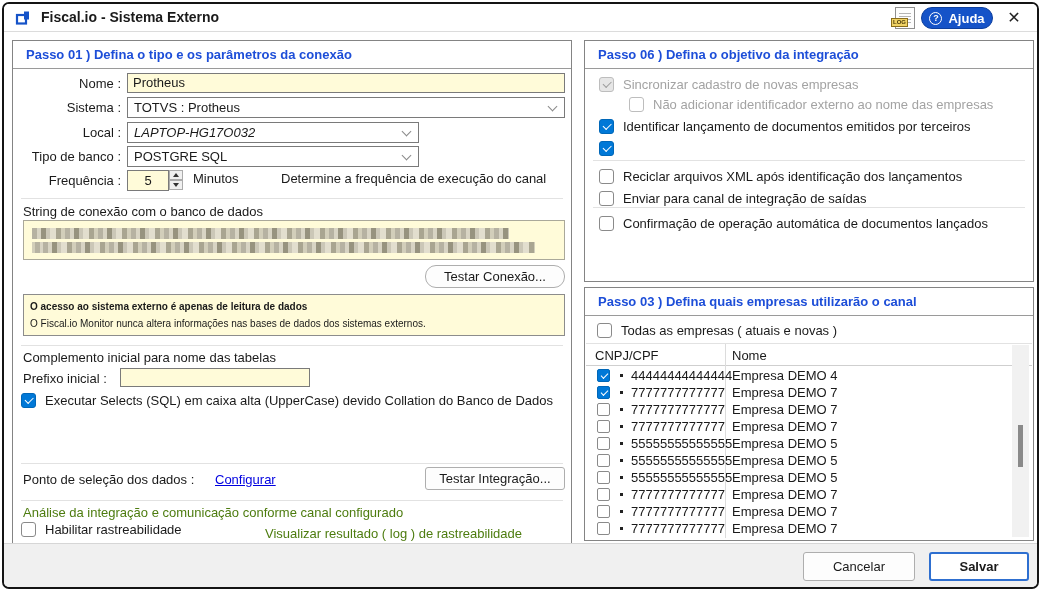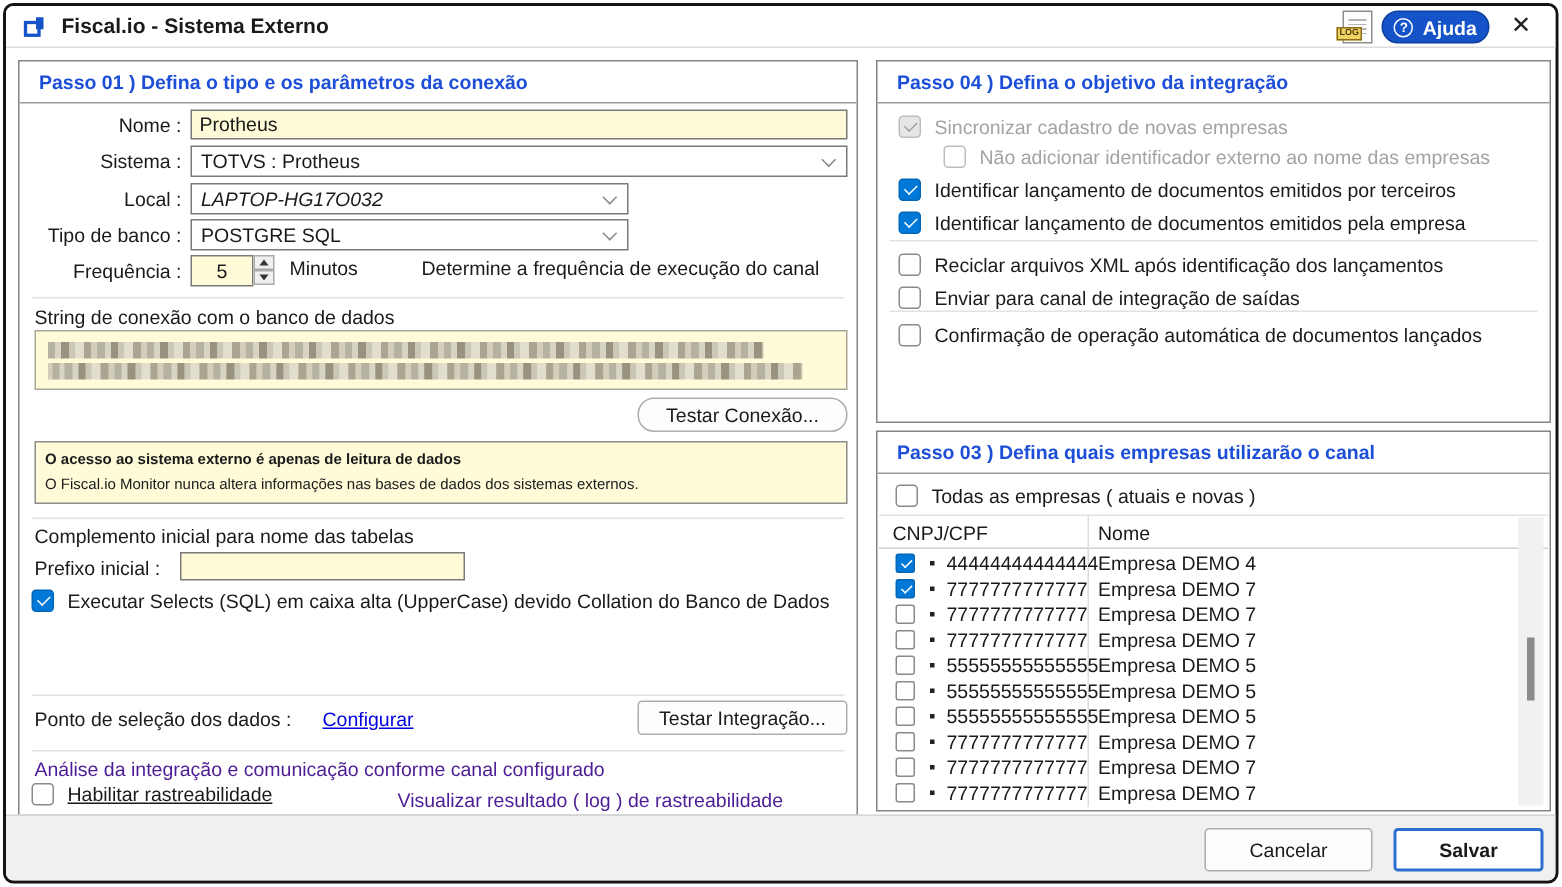--- a/index.html
+++ b/index.html
@@ -68,21 +68,21 @@
 
   .btn { position:absolute; background:#fdfdfd; border:1px solid #aeaeae; border-radius:3px;
          text-align:center; font-size:13px; cursor:pointer; }
 
   .notice { position:absolute; left:10px; top:253px; width:542px; height:42px; background:#fffbd9;
             border:1px solid #8c8c8c; padding:3px 6px; font-size:10px; }
   .notice .n1 { font-weight:bold; line-height:17px; }
   .notice .n2 { line-height:17px; }
 
   .link { color:#0000e0; text-decoration:underline; cursor:pointer; }
-  .gray { color:#4c1d95; }
+  .gray { color:#4d7c0f; }
 
   
   .cb { display:inline-block; width:15px; height:15px; background:#fff; border:1px solid #8a8a8a;
         border-radius:3px; position:relative; flex:none; cursor:pointer; }
   .cb.checked { background:#0078d7; border-color:#0067b8; }
   .cb.checked::after { content:""; position:absolute; left:3px; top:3.5px; width:7px; height:3.5px;
         border-left:1.8px solid #fff; border-bottom:1.8px solid #fff; transform:rotate(-45deg); }
   .cb.disabled { border-color:#bdbdbd; }
   .cb.disabled.checked { background:#e6e6e6; border-color:#bdbdbd; }
   .cb.disabled.checked::after { border-color:#9e9e9e; }
@@ -191,45 +191,44 @@
     </div>
 
     <div class="hr" style="top:422px"></div>
     <div style="position:absolute; left:10px; top:431px;">Ponto de seleção dos dados :</div>
     <span class="link" style="position:absolute; left:202px; top:431px;">Configurar</span>
     <div class="btn" style="left:412px; top:426px; width:140px; height:23px; line-height:21px;">Testar Integração...</div>
 
     <div class="hr" style="top:459px"></div>
     <div class="gray" style="position:absolute; left:10px; top:464px;">Análise da integração e comunicação conforme canal configurado</div>
 
-    <div class="opt-row" style="left:8px; top:479px;text-decoration:underline;">
+    <div class="opt-row" style="left:8px; top:479px;">
       <span class="cb"></span>
       <span class="opt-label">Habilitar rastreabilidade</span>
     </div>
     <div class="gray" style="position:absolute; left:252px; top:485px;">Visualizar resultado ( log ) de rastreabilidade</div>
   </div>
 
   <div class="panel" id="panel2">
-    <div class="panel-header">Passo 04 ) Defina o objetivo da integração</div>
+    <div class="panel-header">Passo 06 ) Defina o objetivo da integração</div>
 
     <div class="opt-row" style="top:34px">
       <span class="cb checked disabled"></span>
       <span class="opt-label disabled">Sincronizar cadastro de novas empresas</span>
     </div>
     <div class="opt-row indent" style="top:54px">
       <span class="cb disabled"></span>
       <span class="opt-label disabled">Não adicionar identificador externo ao nome das empresas</span>
     </div>
     <div class="opt-row" style="top:76px">
       <span class="cb checked"></span>
       <span class="opt-label">Identificar lançamento de documentos emitidos por terceiros</span>
     </div>
     <div class="opt-row" style="top:98px">
       <span class="cb checked"></span>
-      <span class="opt-label">Identificar lançamento de documentos emitidos pela empresa</span>
     </div>
     <div class="hr" style="top:119px"></div>
     <div class="opt-row" style="top:126px">
       <span class="cb"></span>
       <span class="opt-label">Reciclar arquivos XML após identificação dos lançamentos</span>
     </div>
     <div class="opt-row" style="top:148px">
       <span class="cb"></span>
       <span class="opt-label">Enviar para canal de integração de saídas</span>
     </div>

